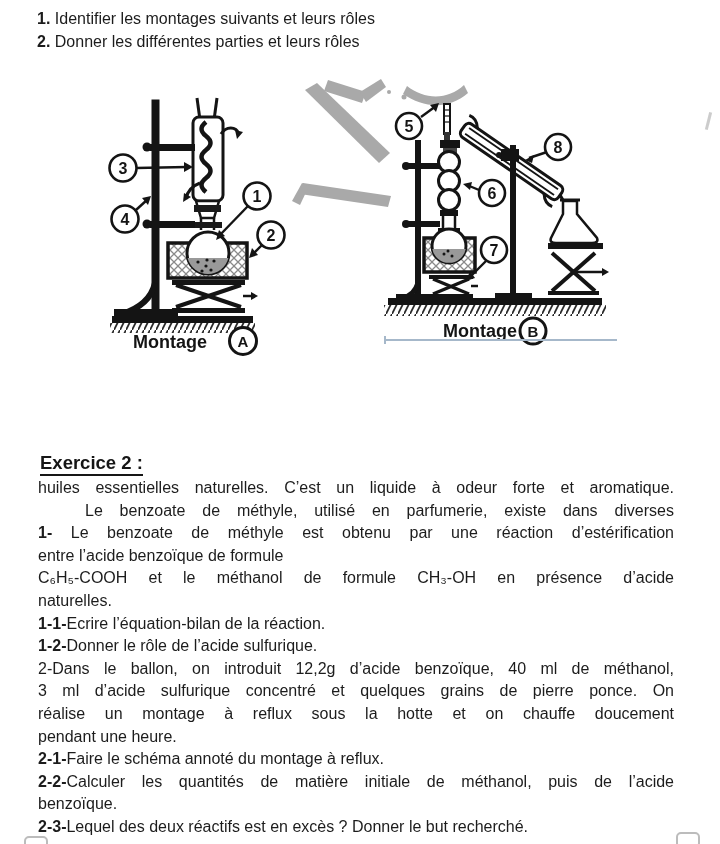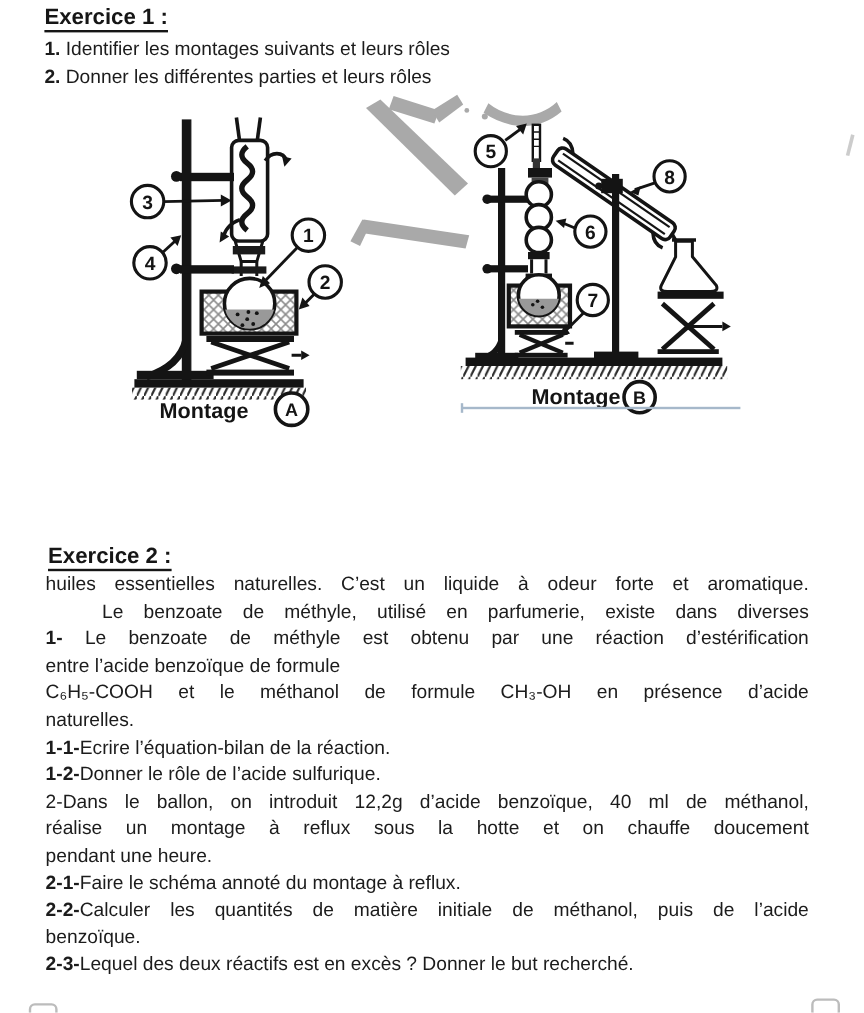--- a/index.html
+++ b/index.html
@@ -41,21 +41,20 @@
       <polygon points="303,183 391,196 388,207 300,194"></polygon>
       <polygon points="302,183 309,186 300,205 292,201"></polygon>
       <path d="M407,86 C425,100 448,100 464,85 L468,93 C448,110 424,108 403,94 Z"></path>
       <circle cx="389" cy="92" r="2"></circle>
       <circle cx="404" cy="97" r="2.5"></circle>
     </g>
   </svg>
   <div class="edge-tick"></div>
 
   <div class="blk ex1 txt" style="left:37px;top:4px;">
-    <div><span class="ttl">Exercice 1 :</span></div>
     <div class="ln" style="margin-top:3px;"><span class="b">1.</span><span> Identifier les montages suivants et leurs rôles</span></div>
     <div class="ln"><span class="b">2.</span><span> Donner les différentes parties et leurs rôles</span></div>
   </div>
 
   <svg class="fig" style="left:90px;top:90px;" width="210" height="268" viewBox="0 0 210 268">
     <defs>
       <pattern id="xh" width="8" height="8" patternUnits="userSpaceOnUse">
         <path d="M0,8 L8,0 M0,0 L8,8" stroke="#8a8a8a" stroke-width="1.3" fill="none"></path>
       </pattern>
       <pattern id="gh" width="6" height="12" patternUnits="userSpaceOnUse">
@@ -264,20 +263,21 @@
   <div class="blk txt" style="left:38px;top:477px;">
     <div class="ln jst"><span class="b"></span><span>huiles essentielles naturelles. C’est un liquide à odeur forte et aromatique.</span></div>
     <div class="ln jst ind"><span class="b"></span><span>Le benzoate de méthyle, utilisé en parfumerie, existe dans diverses</span></div>
     <div class="ln jst"><span class="b">1-</span><span> Le benzoate de méthyle est obtenu par une réaction d’estérification</span></div>
     <div class="ln"><span class="b"></span><span>entre l’acide benzoïque de formule</span></div>
     <div class="ln jst"><span class="b"></span><span>C₆H₅-COOH et le méthanol de formule CH₃-OH en présence d’acide</span></div>
     <div class="ln"><span class="b"></span><span>naturelles.</span></div>
     <div class="ln"><span class="b">1-1-</span><span>Ecrire l’équation-bilan de la réaction.</span></div>
     <div class="ln"><span class="b">1-2-</span><span>Donner le rôle de l’acide sulfurique.</span></div>
     <div class="ln jst"><span class="b"></span><span>2-Dans le ballon, on introduit 12,2g d’acide benzoïque, 40 ml de méthanol,</span></div>
+    <div class="ln jst"><span class="b"></span><span>3 ml d’acide sulfurique concentré et quelques grains de pierre ponce. On</span></div>
     <div class="ln jst"><span class="b"></span><span>réalise un montage à reflux sous la hotte et on chauffe doucement</span></div>
     <div class="ln"><span class="b"></span><span>pendant une heure.</span></div>
     <div class="ln"><span class="b">2-1-</span><span>Faire le schéma annoté du montage à reflux.</span></div>
     <div class="ln jst"><span class="b">2-2-</span><span>Calculer les quantités de matière initiale de méthanol, puis de l’acide</span></div>
     <div class="ln"><span class="b"></span><span>benzoïque.</span></div>
     <div class="ln"><span class="b">2-3-</span><span>Lequel des deux réactifs est en excès ? Donner le but recherché.</span></div>
   </div>
 
   <div class="corner bl"></div>
   <div class="corner br"></div>

